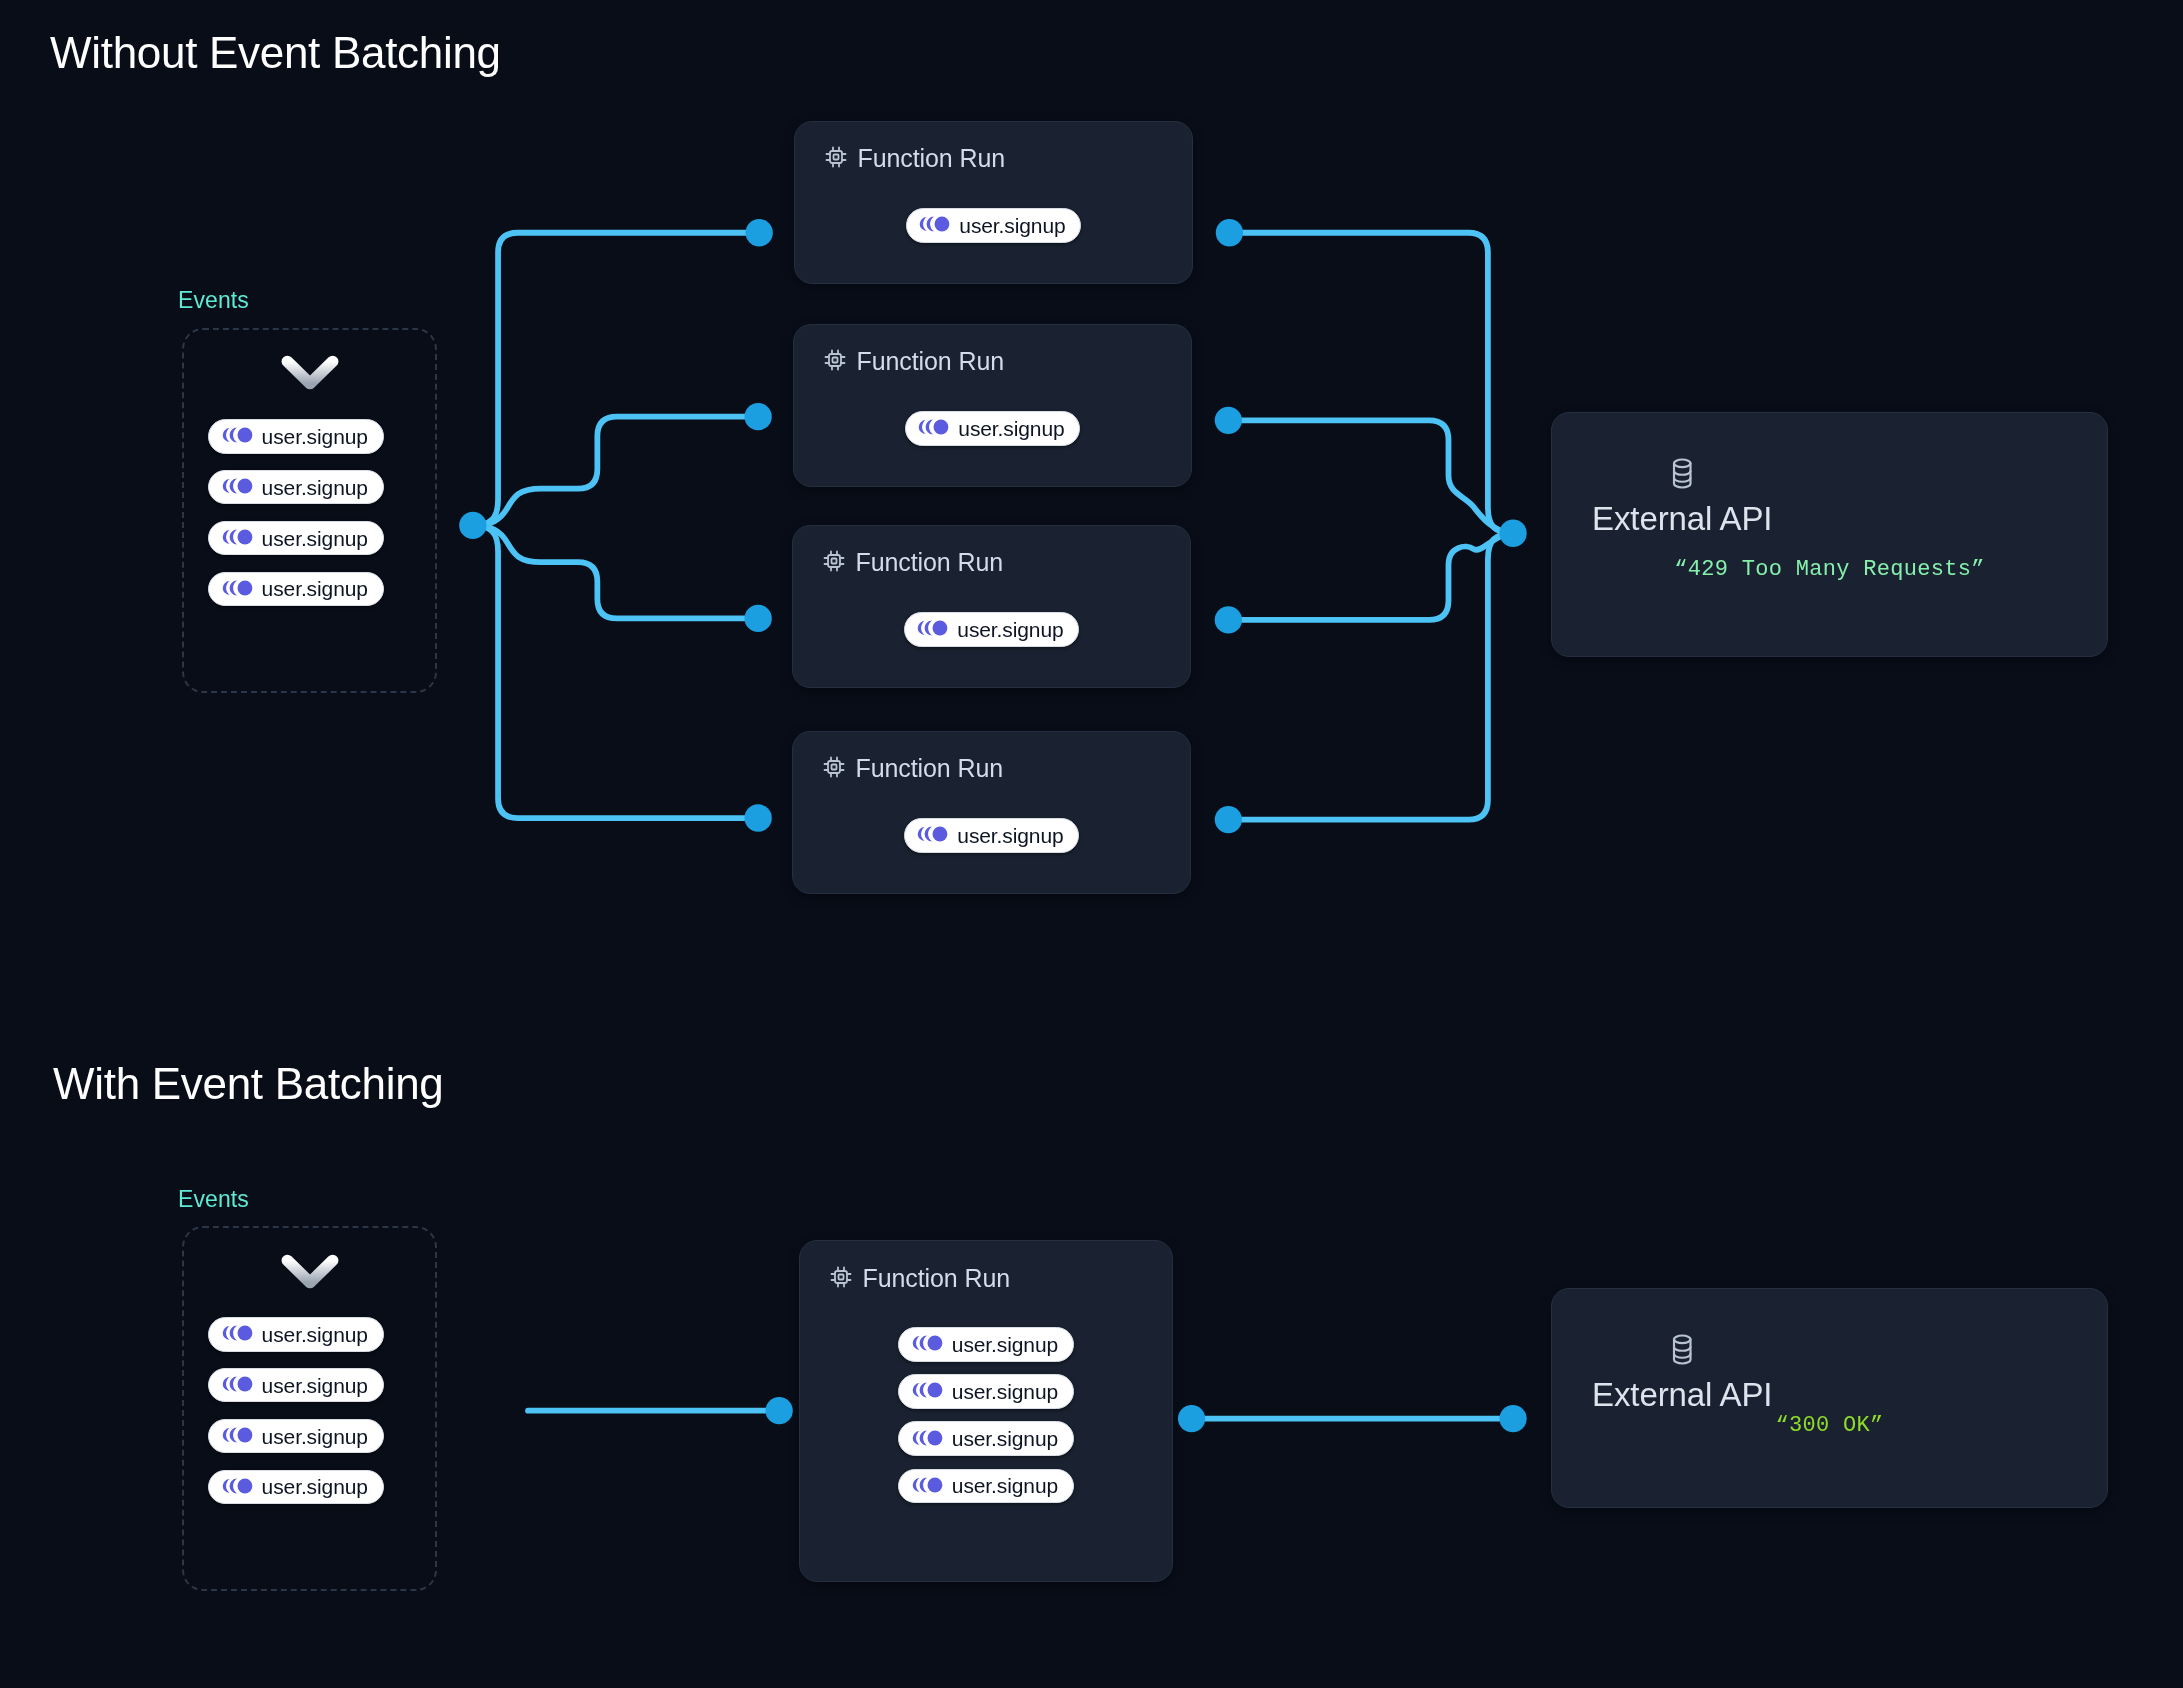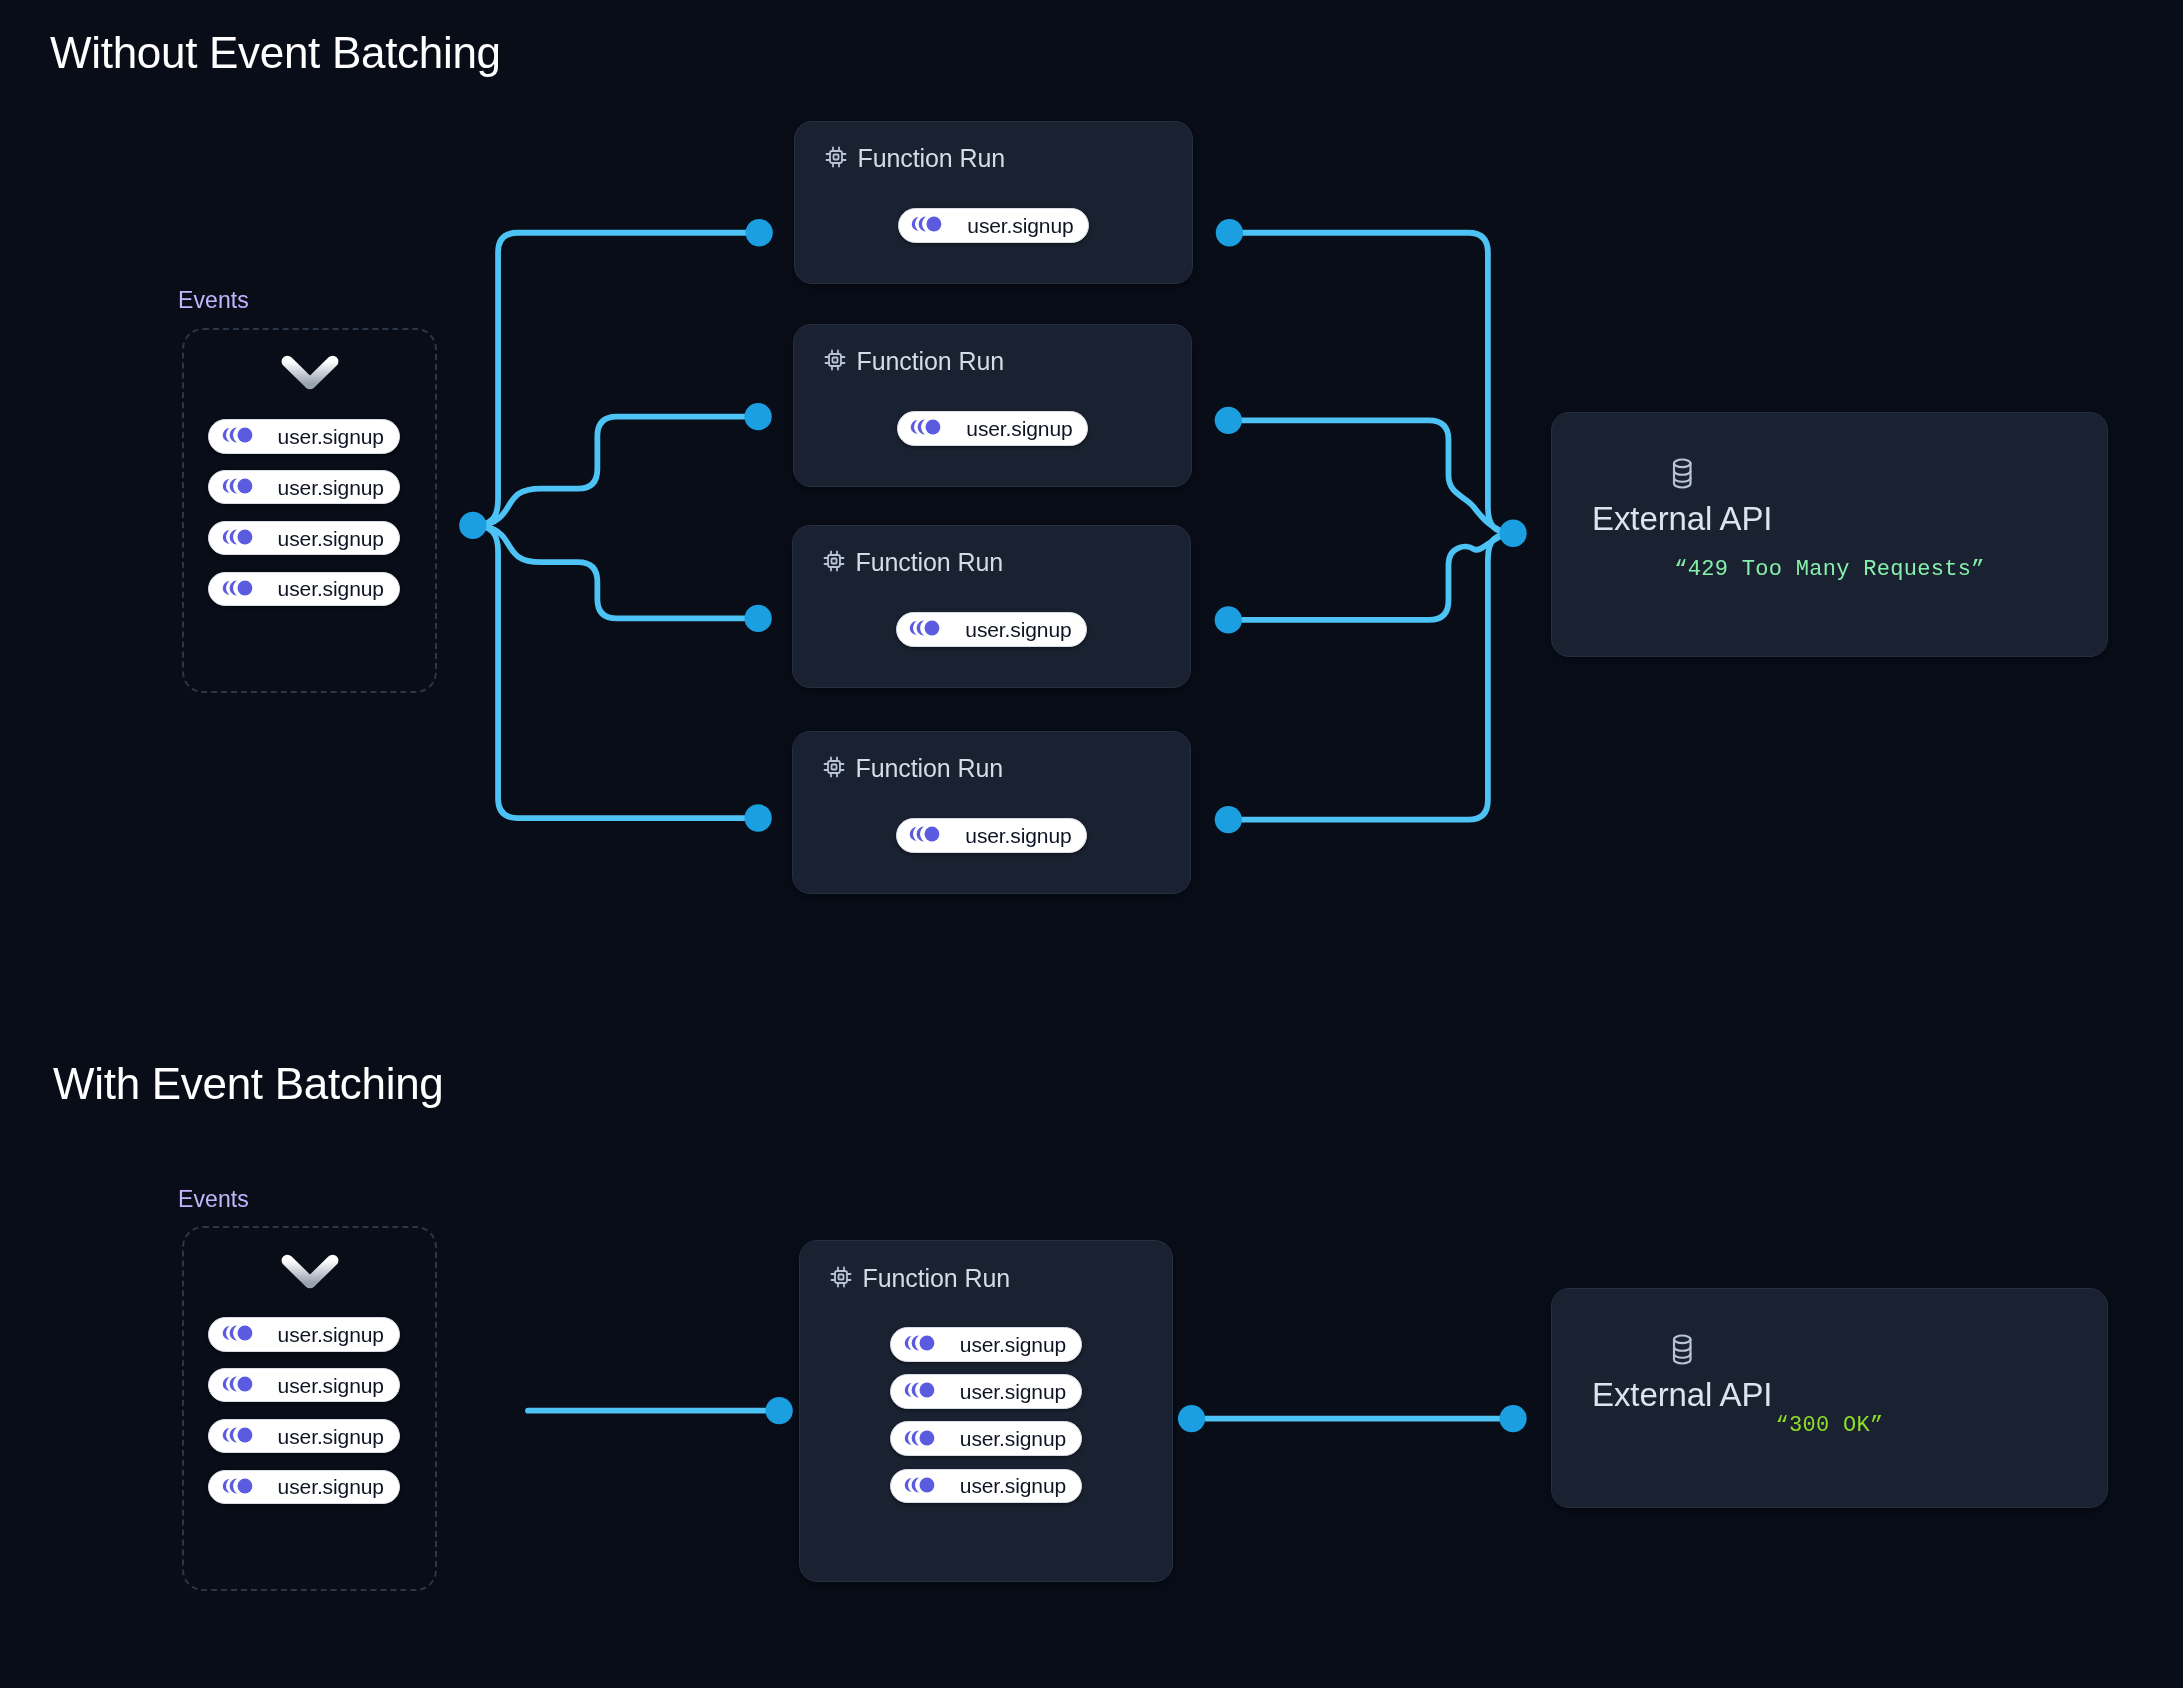--- a/index.html
+++ b/index.html
@@ -34,21 +34,21 @@
     line-height: 1;
   }
   #title-without { left: 50px; top: 30.5px; }
   #title-with    { left: 53px; top: 1062px; }
 
   
   .events-group { position: absolute; }
   .events-label {
     position: absolute;
     font-size: 23px;
-    color: #c4b5fd;
+    color: #5eead4;
     letter-spacing: 0.1px;
     line-height: 1;
     white-space: nowrap;
   }
   .events-box {
     position: absolute;
     border: 2.1px dashed #2b3647;
     border-radius: 21px;
     background: transparent;
   }
@@ -63,21 +63,21 @@
     position: absolute;
     display: flex;
     flex-direction: column;
     gap: 16.3px;
   }
 
   
   .pill {
     display: flex;
     align-items: center;
-    gap: 25px;
+    gap: 9px;
     background: #ffffff;
     border: 1.6px solid #d7dce6;
     border-radius: 525px;
     padding: 5.8px 14.7px 5.8px 11.6px;
     box-shadow: 0 1.6px 3.7px rgba(0,0,0,0.45);
     width: fit-content;
   }
   .pill .pill-label {
     font-size: 21px;
     color: #0e1423;

